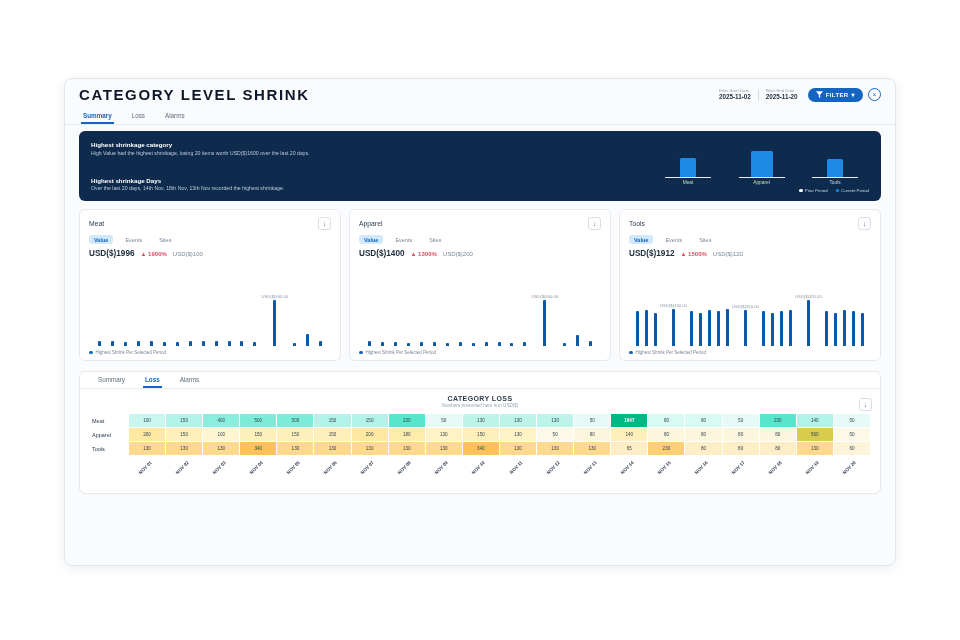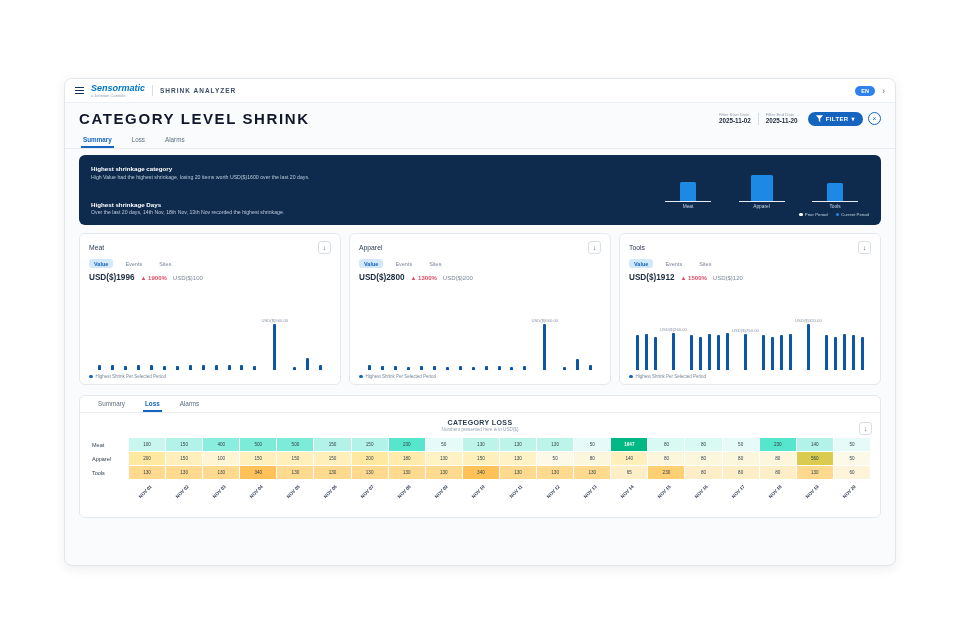--- a/index.html
+++ b/index.html
@@ -92,32 +92,20 @@
   .hdates { display: grid; grid-template-columns: 38px repeat(20, 1fr); gap: 1px; height: 26px; margin-top: 2px; }
   .dcell { position: relative; }
   .dcell span { position: absolute; right: 45%; top: 3px; transform: rotate(-45deg); transform-origin: 100% 0;
                 font-size: 4.6px; font-weight: 700; color: #2f3e55; white-space: nowrap; }
 </style>
 </head>
 <body>
 
 <div class="window">
 
-  <div class="topbar">
-    <span class="hamburger"></span>
-    <div class="brand">
-      <span class="brand-name">Sensormatic</span>
-      <span class="brand-sub">a Johnson Controls</span>
-    </div>
-    <span class="vdiv"></span>
-    <span class="app-title">SHRINK ANALYZER</span>
-    <span class="spacer"></span>
-    <button class="user-pill">EN</button>
-    <span class="chev-right">›</span>
-  </div>
 
   <div class="titlerow">
     <div class="page-title">CATEGORY LEVEL SHRINK</div>
     <div class="spacer"></div>
     <div class="fblock">
       <span class="flabel">Filter Start Date</span>
       <span class="fvalue">2025-11-02</span>
     </div>
     <div class="fdiv"></div>
     <div class="fblock">
@@ -275,21 +263,21 @@
         <button class="dl-btn">
             <span>↓</span>
           </button>
       </div>
       <div class="card-tabs">
         <span class="ctab active">Value</span>
         <span class="ctab">Events</span>
         <span class="ctab">Sites</span>
       </div>
       <div class="stat-row">
-        <span class="stat-current">USD($)2800</span>
+        <span class="stat-current">USD($)1400</span>
         <span class="stat-change">▲ 1300%</span>
         <span class="stat-prior">USD($)200</span>
       </div>
       <div class="mini-chart">
           <div class="mbar-wrap">
             <div class="mbar" style="height: 5px;"></div>
           </div>
           <div class="mbar-wrap">
             <div class="mbar" style="height: 4px;"></div>
           </div>

